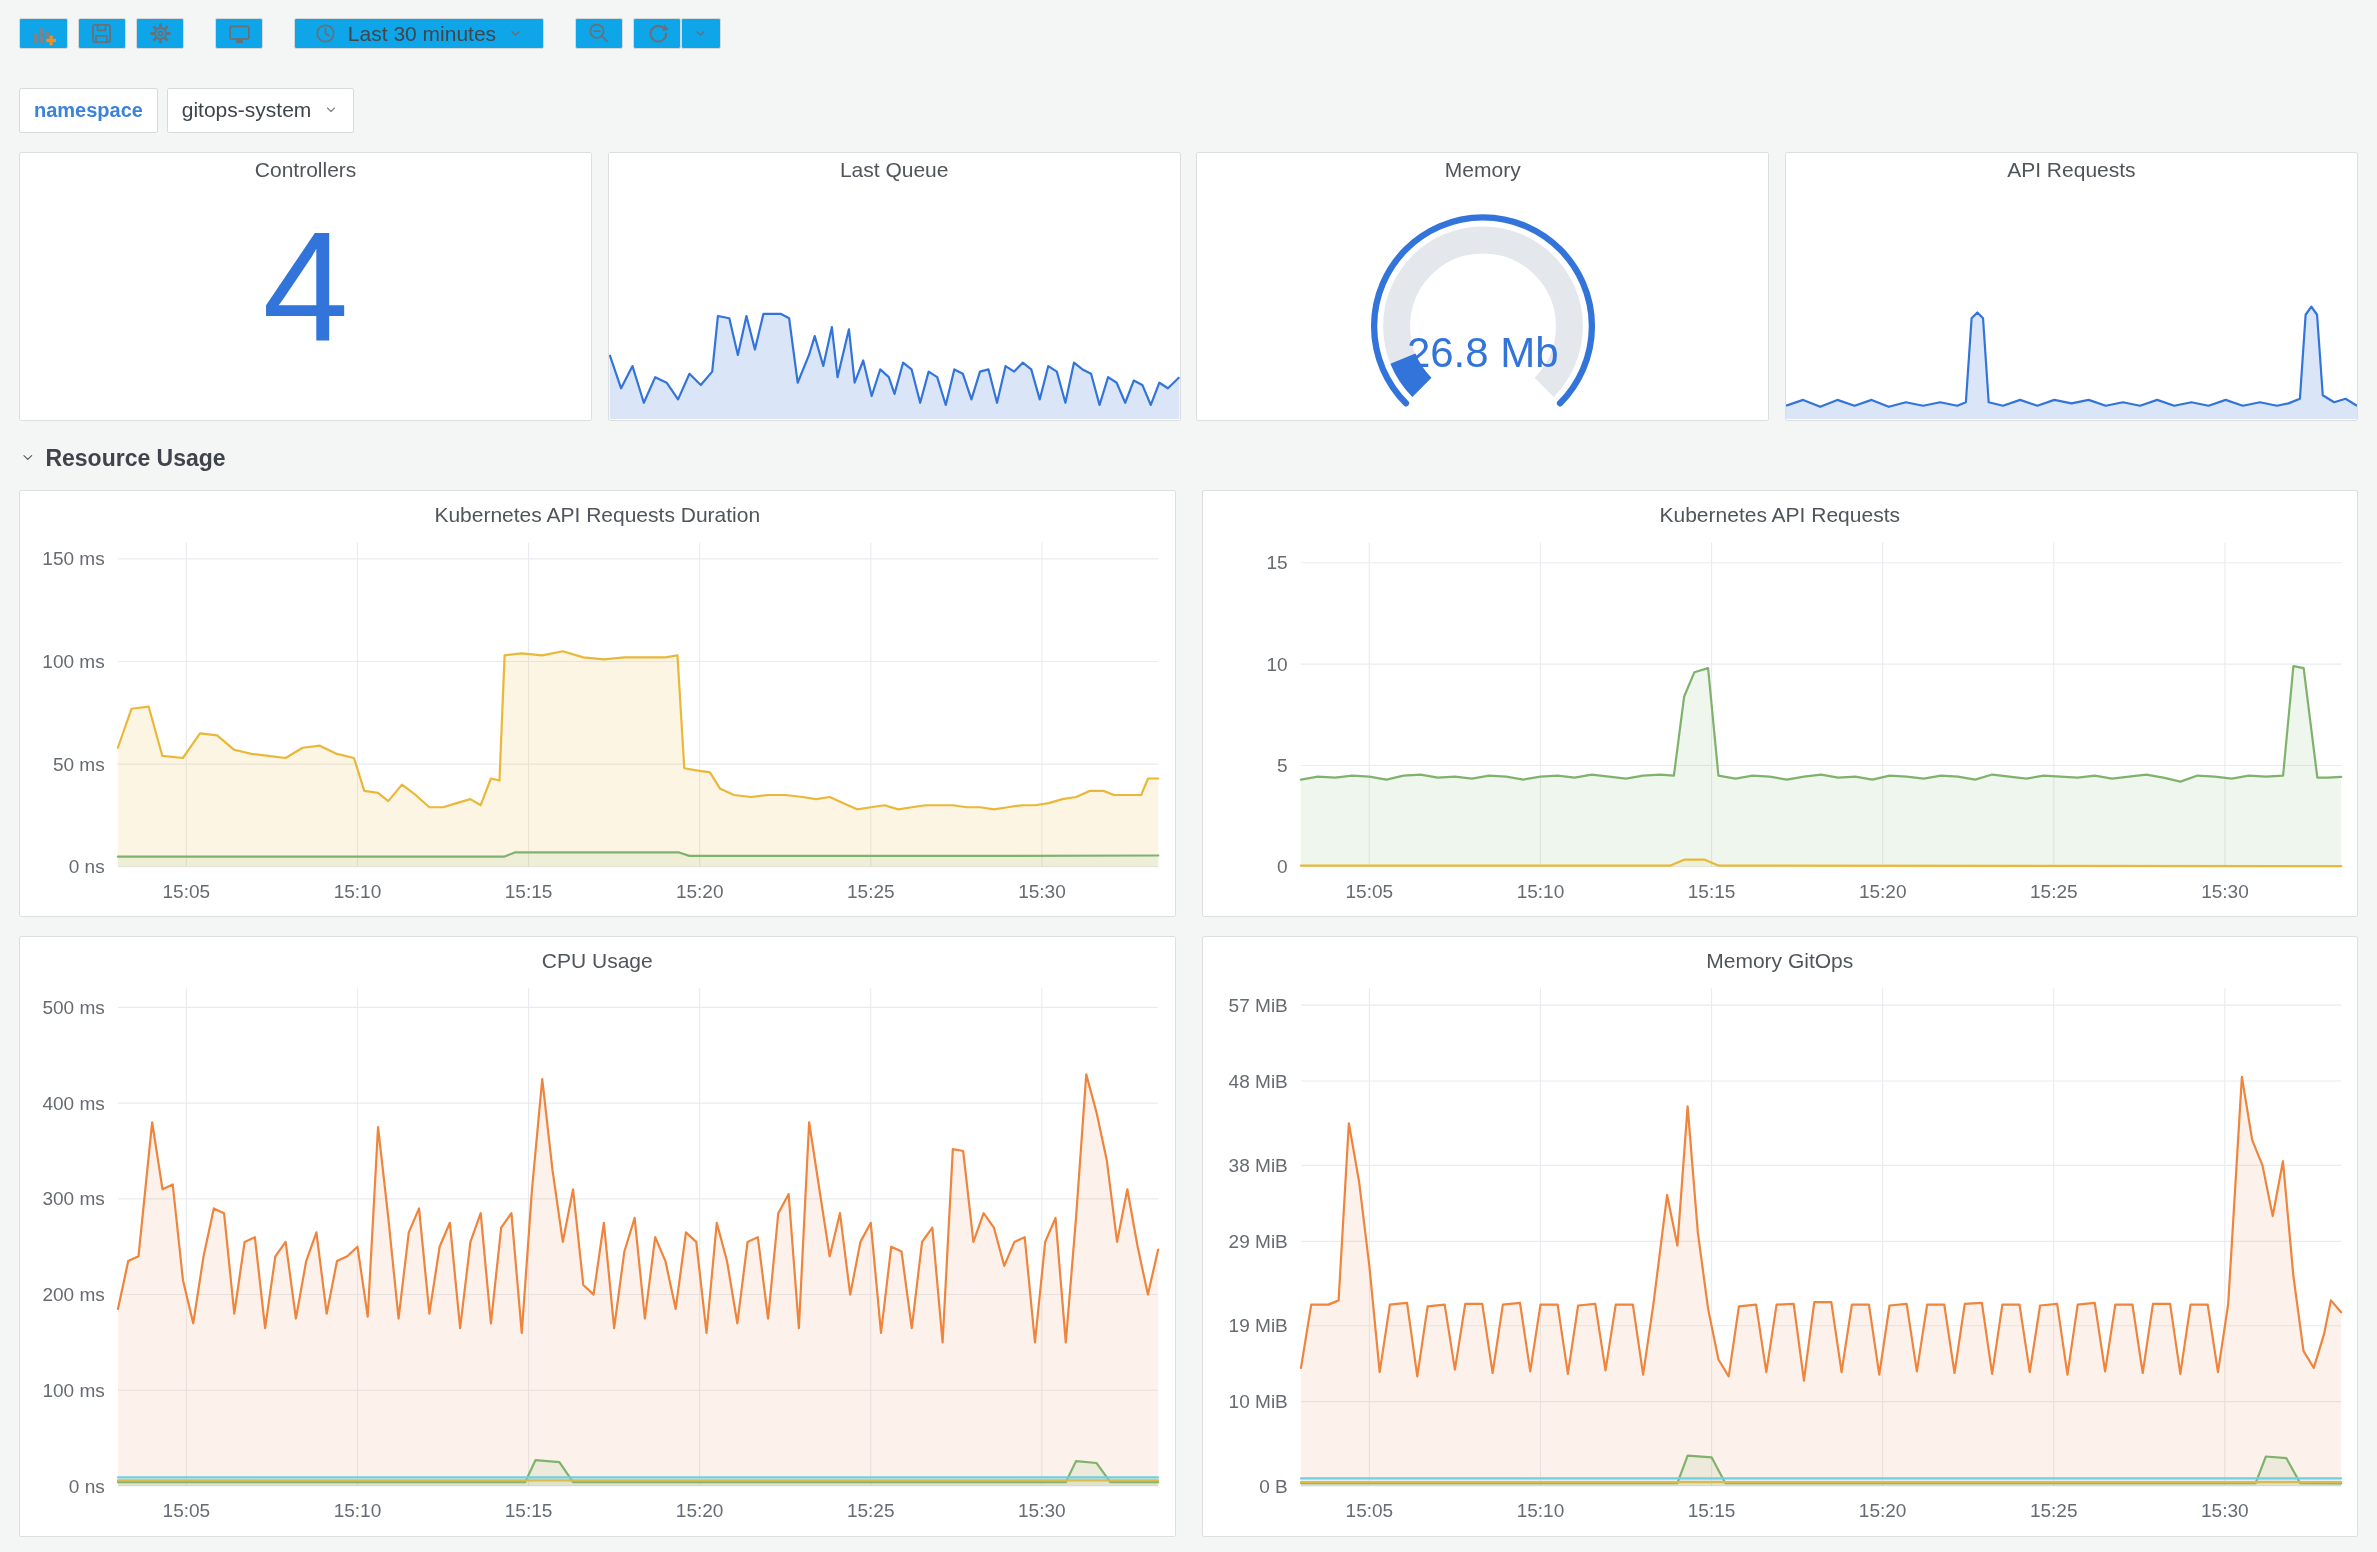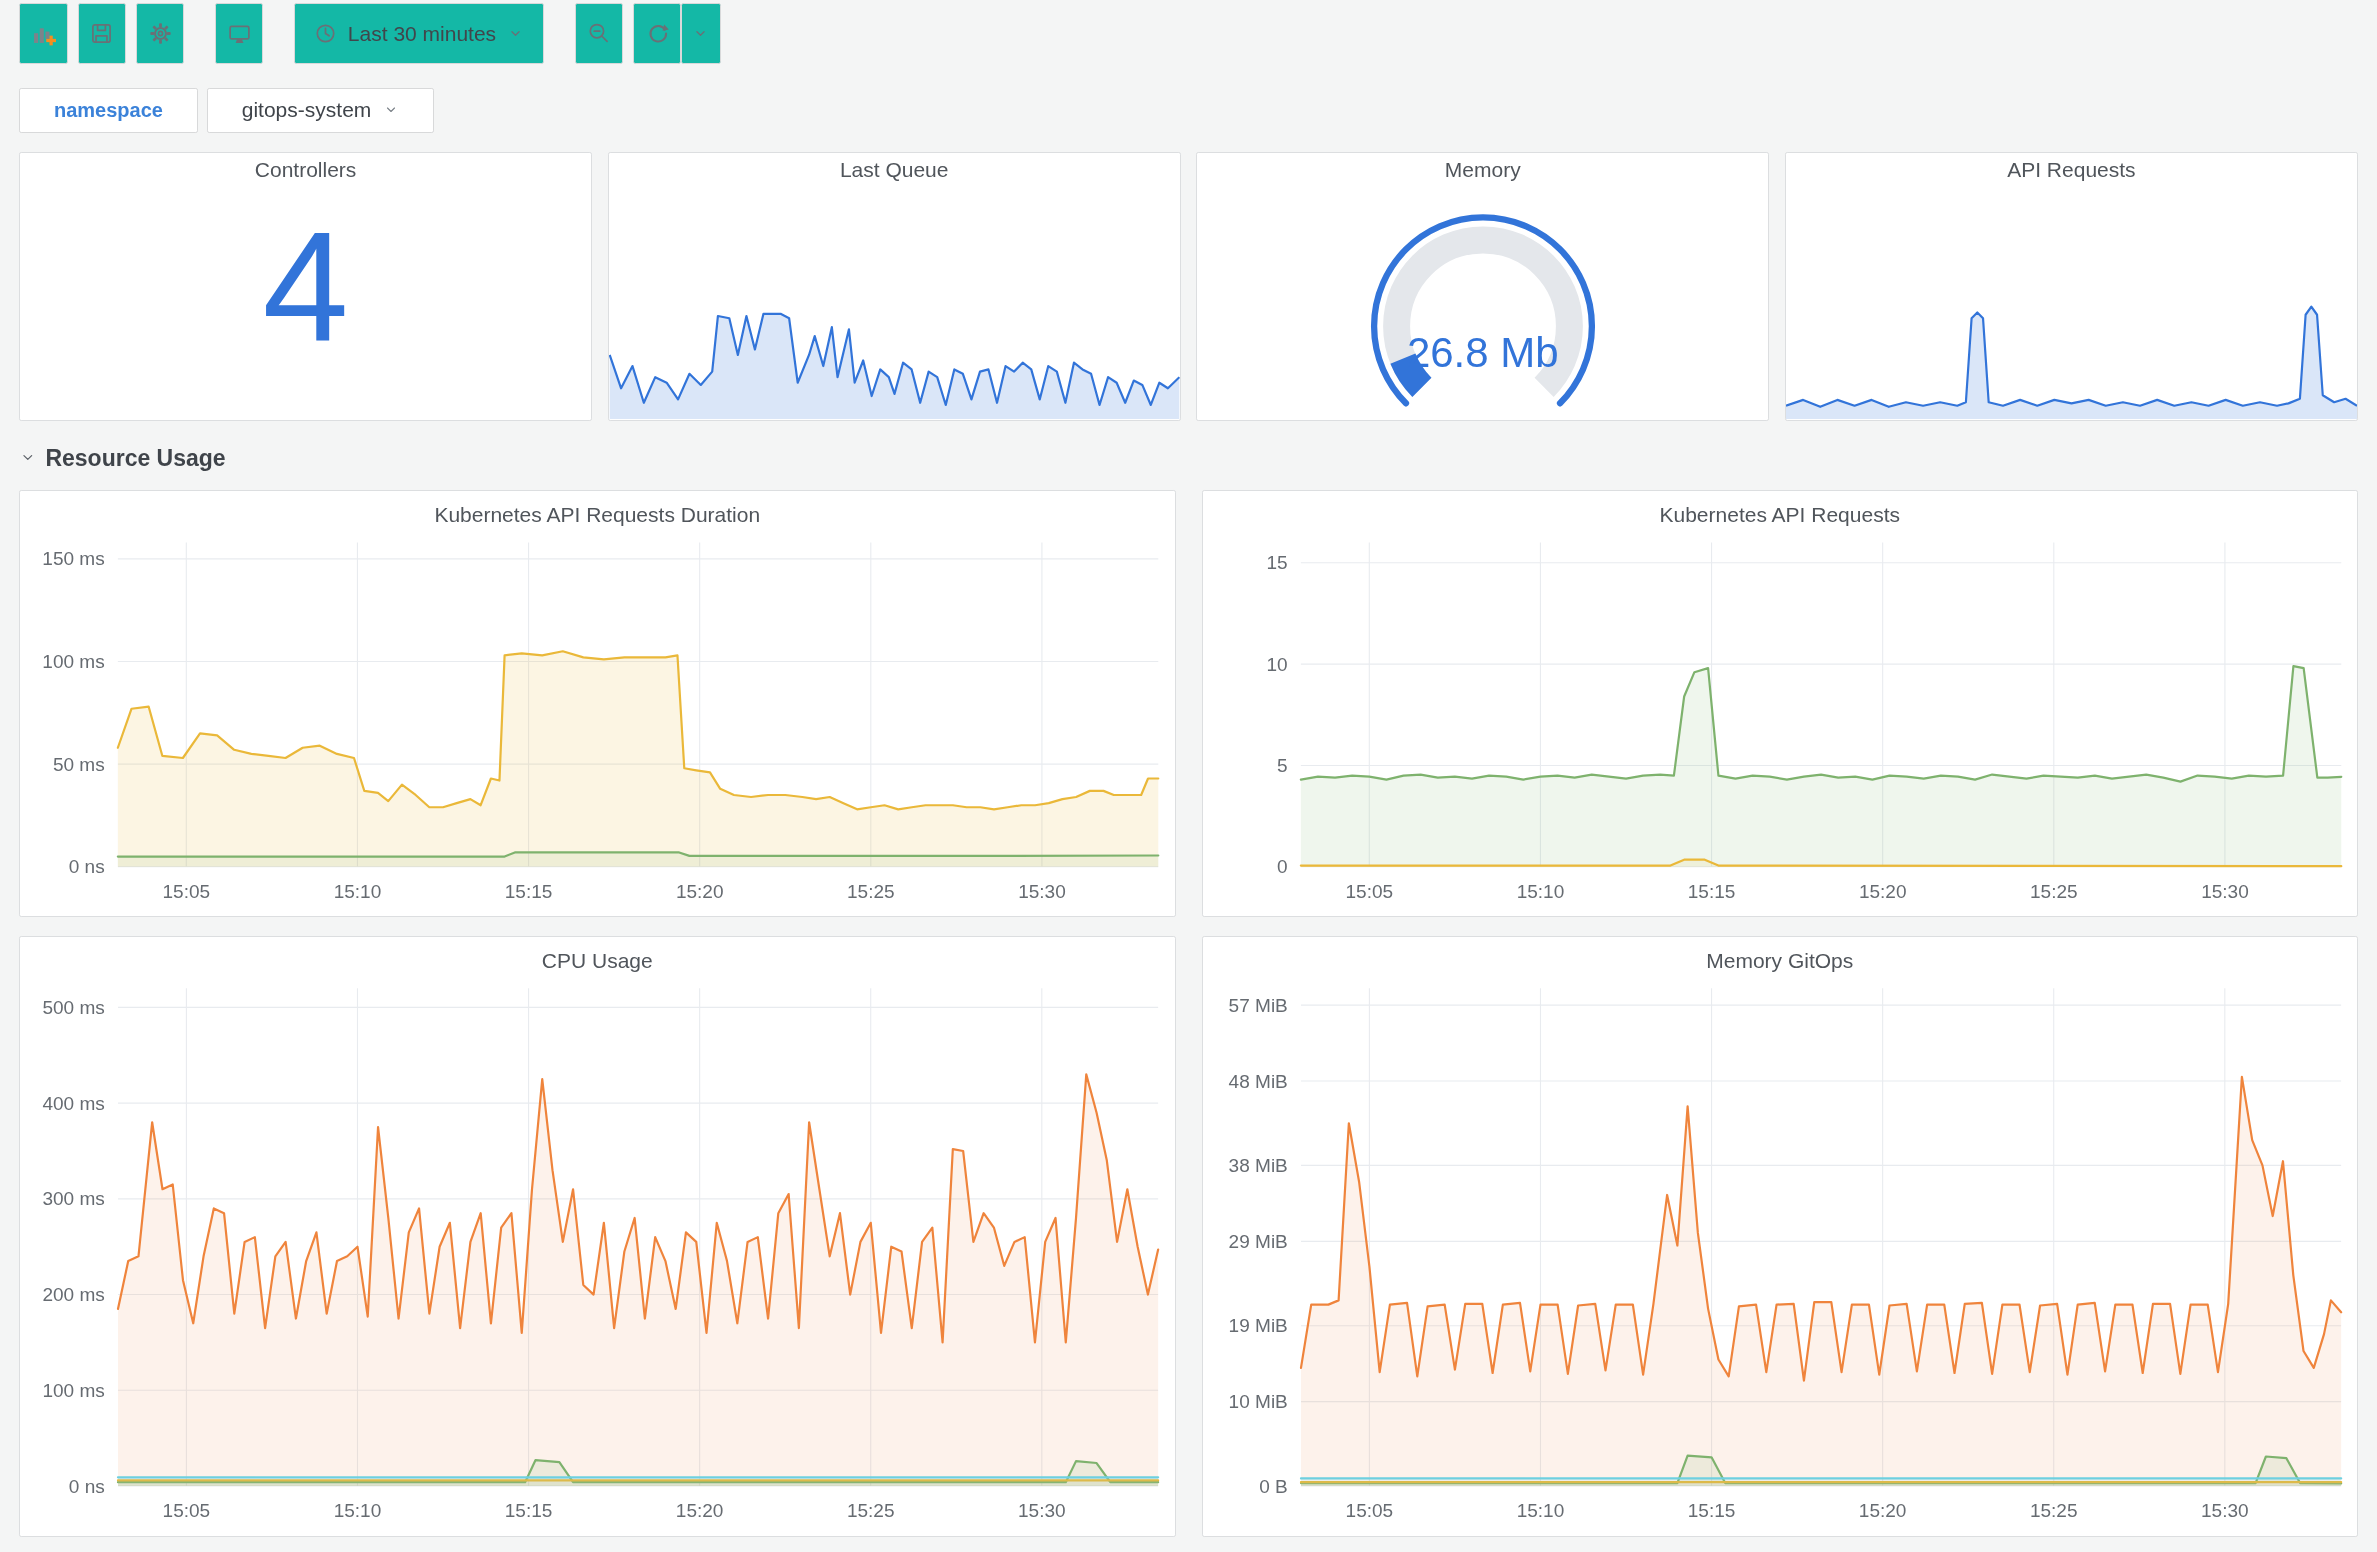--- a/index.html
+++ b/index.html
@@ -5,30 +5,30 @@
   *{box-sizing:border-box;margin:0;padding:0}
   html,body{width:2377px;height:1553px;overflow:hidden;background:#F4F5F5;
     font-family:"Liberation Sans",sans-serif;color:#4E5358;}
   
   .dash-header{height:67px;display:flex;align-items:center;padding:0 19px;}
   .dh-left{display:flex;align-items:center;gap:13px;flex:1;}
   .dash-title{font-size:28px;font-weight:500;color:#343A40;}
   .icon{display:inline-flex;align-items:center;justify-content:center;}
   .icon svg{stroke:#6A7076;fill:none;stroke-width:2.2;stroke-linecap:round;stroke-linejoin:round;}
   .dh-right{display:flex;align-items:center;gap:10.3px;}
-  .tb-btn{height:61px;min-width:48px;display:inline-flex;align-items:center;justify-content:center;
-    background:#14b8a6;border:0.7px solid #D8D9DA;border-radius:2.2px;cursor:pointer;padding:0 10.3px;}
+  .tb-btn{height:31px;min-width:48px;display:inline-flex;align-items:center;justify-content:center;
+    background:#0ea5e9;border:0.7px solid #D8D9DA;border-radius:2.2px;cursor:pointer;padding:0 10.3px;}
   .tb-group{display:flex;}
   .tb-group .tb-btn+.tb-btn{margin-left:-0.7px;}
   .tb-spacer{width:10.3px;}
   .time-btn{gap:10.3px;font-size:21px;font-weight:500;color:#41464B;padding:0 17.6px;}
   
   .submenu{display:flex;align-items:center;gap:8.8px;padding:0 19px;margin-top:20.5px;height:45px;}
   .pill{height:45px;display:inline-flex;align-items:center;background:#fff;border:0.7px solid #D8D9DA;
-    border-radius:2.2px;padding:0 34px;font-size:21px;}
+    border-radius:2.2px;padding:0 14px;font-size:21px;}
   .pill.label{color:#3B82D9;font-weight:700;font-size:20px;}
   .pill.value{color:#3F444A;font-weight:500;gap:11.7px;cursor:pointer;}
   .pill.value svg{stroke:#7A8087;}
   
   .stats-row{display:grid;grid-template-columns:repeat(4,1fr);gap:15.4px;margin:19px 19px 0;height:269px;}
   .panel{background:#fff;border:0.7px solid #DCDEE0;border-radius:2.2px;position:relative;overflow:hidden;
     display:flex;flex-direction:column;}
   .panel-title{height:34px;line-height:34px;text-align:center;font-size:21px;font-weight:500;color:#50555B;
     flex:none;cursor:pointer;}
   .stat-value{position:absolute;left:0;right:0;top:50%;transform:translateY(-50%);text-align:center;

